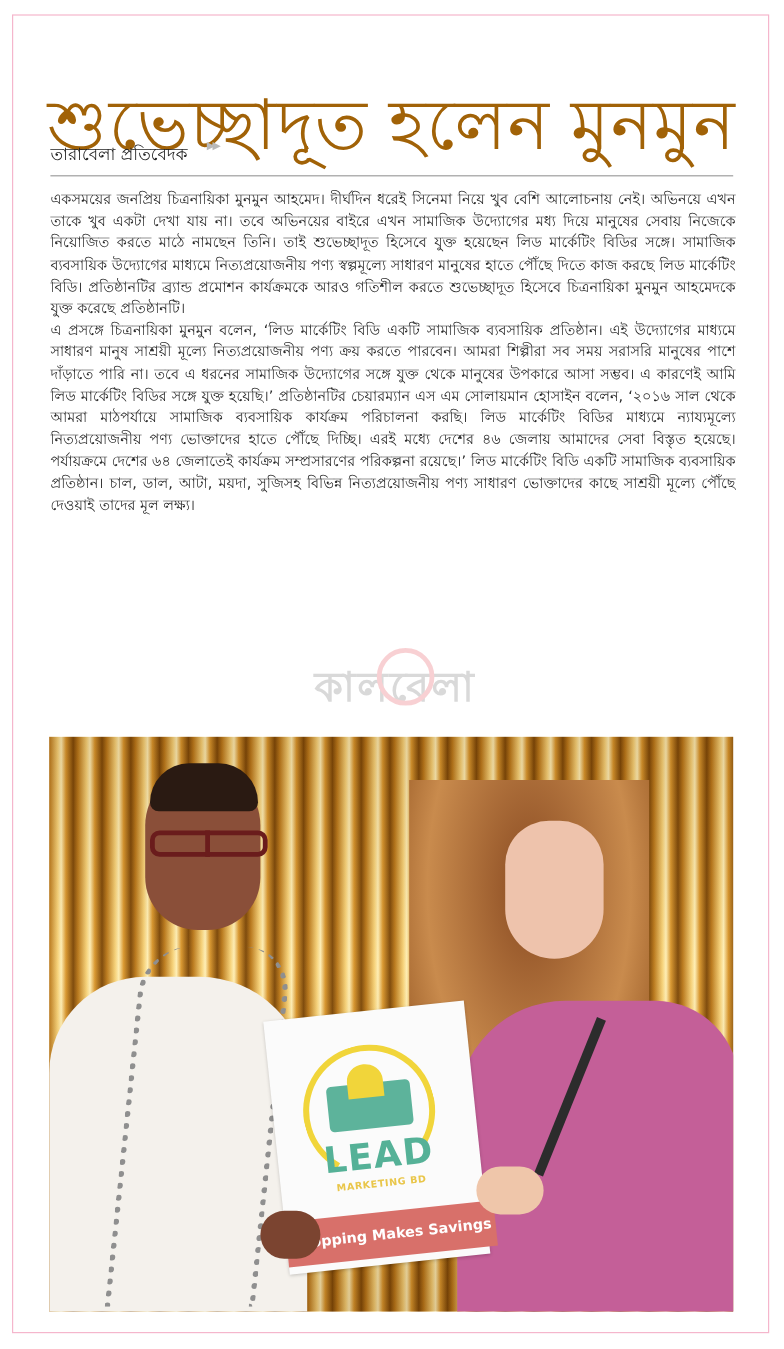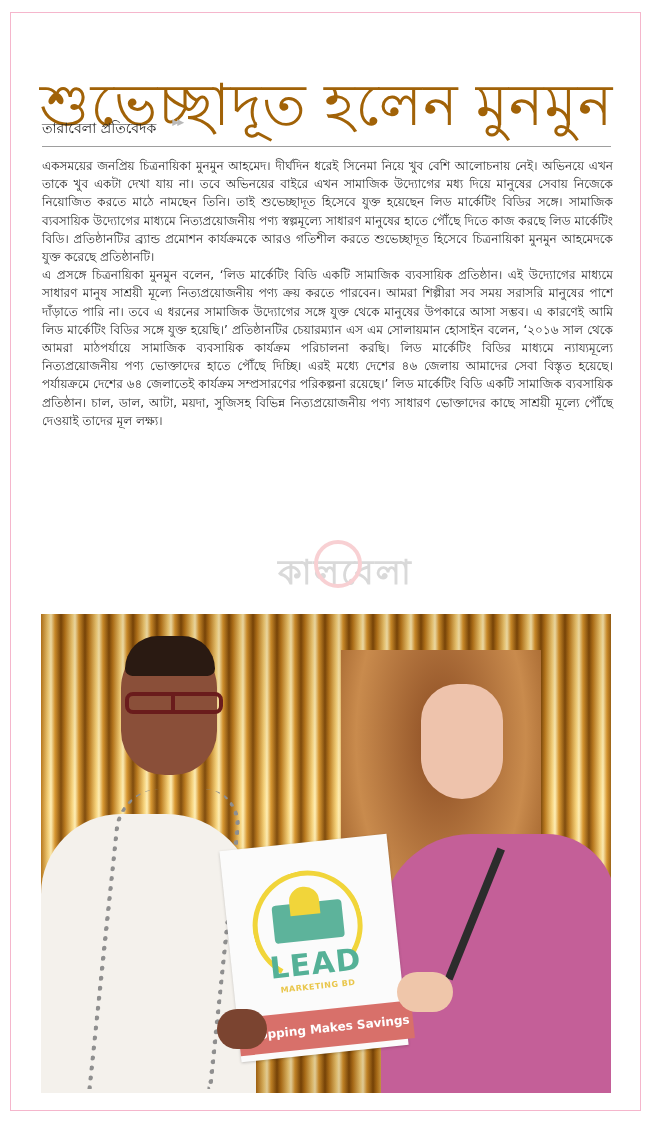--- a/index.html
+++ b/index.html
@@ -6,21 +6,21 @@
   body{width:653px;height:1124px;position:relative;overflow:hidden;font-family:"DejaVu Sans",sans-serif;}
   .frame{position:absolute;left:10px;top:12px;width:631px;height:1099px;border:1.5px solid #f5b6cc;box-sizing:border-box;}
   .headline{position:absolute;left:20px;top:34px;width:613px;text-align:center;font-family:Liberation Sans, sans-serif;font-size:58px;line-height:64px;color:#a16207;font-weight:normal;letter-spacing:1px;white-space:nowrap;}
   .byline{position:absolute;left:42px;top:117px;height:24px;display:flex;align-items:flex-start;gap:16px;}
   .byline-text{font-size:14px;color:#222;font-family:"DejaVu Sans",sans-serif;}
   .byline-arrow{font-size:9px;color:#b9b9b9;letter-spacing:-2px;}
   .rule{position:absolute;left:42px;top:146px;width:569px;height:1px;background:#9e9e9e;}
   .body-text{position:absolute;left:42px;top:157px;width:571px;font-family:"DejaVu Sans",sans-serif;font-size:12px;line-height:18.2px;color:#2a2a2a;text-align:justify;}
   .body-text p{margin:0;}
   .watermark{position:absolute;left:262px;top:540px;width:150px;height:60px;opacity:0.22;pointer-events:none;}
-  .watermark .wm-text{position:absolute;left:16px;top:6px;font-size:34px;font-weight:bold;color:#555;letter-spacing:2px;}
+  .watermark .wm-text{position:absolute;left:0;top:6px;font-size:34px;font-weight:bold;color:#555;letter-spacing:2px;}
   .watermark .wm-ring{position:absolute;left:52px;top:0;width:48px;height:48px;border:4px solid #e0303a;border-radius:50%;box-sizing:border-box;}
   .photo{position:absolute;left:41px;top:614px;width:570px;height:479px;overflow:hidden;
     background:
       repeating-linear-gradient(90deg,#b8771b 0px,#f6d27a 7px,#fff0b8 10px,#d8962e 14px,#7a4608 20px,#b8771b 24px);
   }
   .photo .shade{position:absolute;inset:0;background:linear-gradient(180deg,rgba(90,45,0,0.15),rgba(255,220,140,0.05) 40%,rgba(90,45,0,0.2));}
   
   .man-body{position:absolute;left:0;top:200px;width:215px;height:290px;background:#f4f1ec;border-radius:80px 90px 0 0;}
   .man-collar{position:absolute;left:62px;top:175px;width:115px;height:300px;border-left:5px dotted #8f8f8f;border-right:5px dotted #8f8f8f;border-radius:40px 40px 0 0;transform:skewX(-6deg);}
   .man-head{position:absolute;left:80px;top:26px;width:96px;height:135px;background:#8a4f39;border-radius:48px 48px 44px 44px;}

